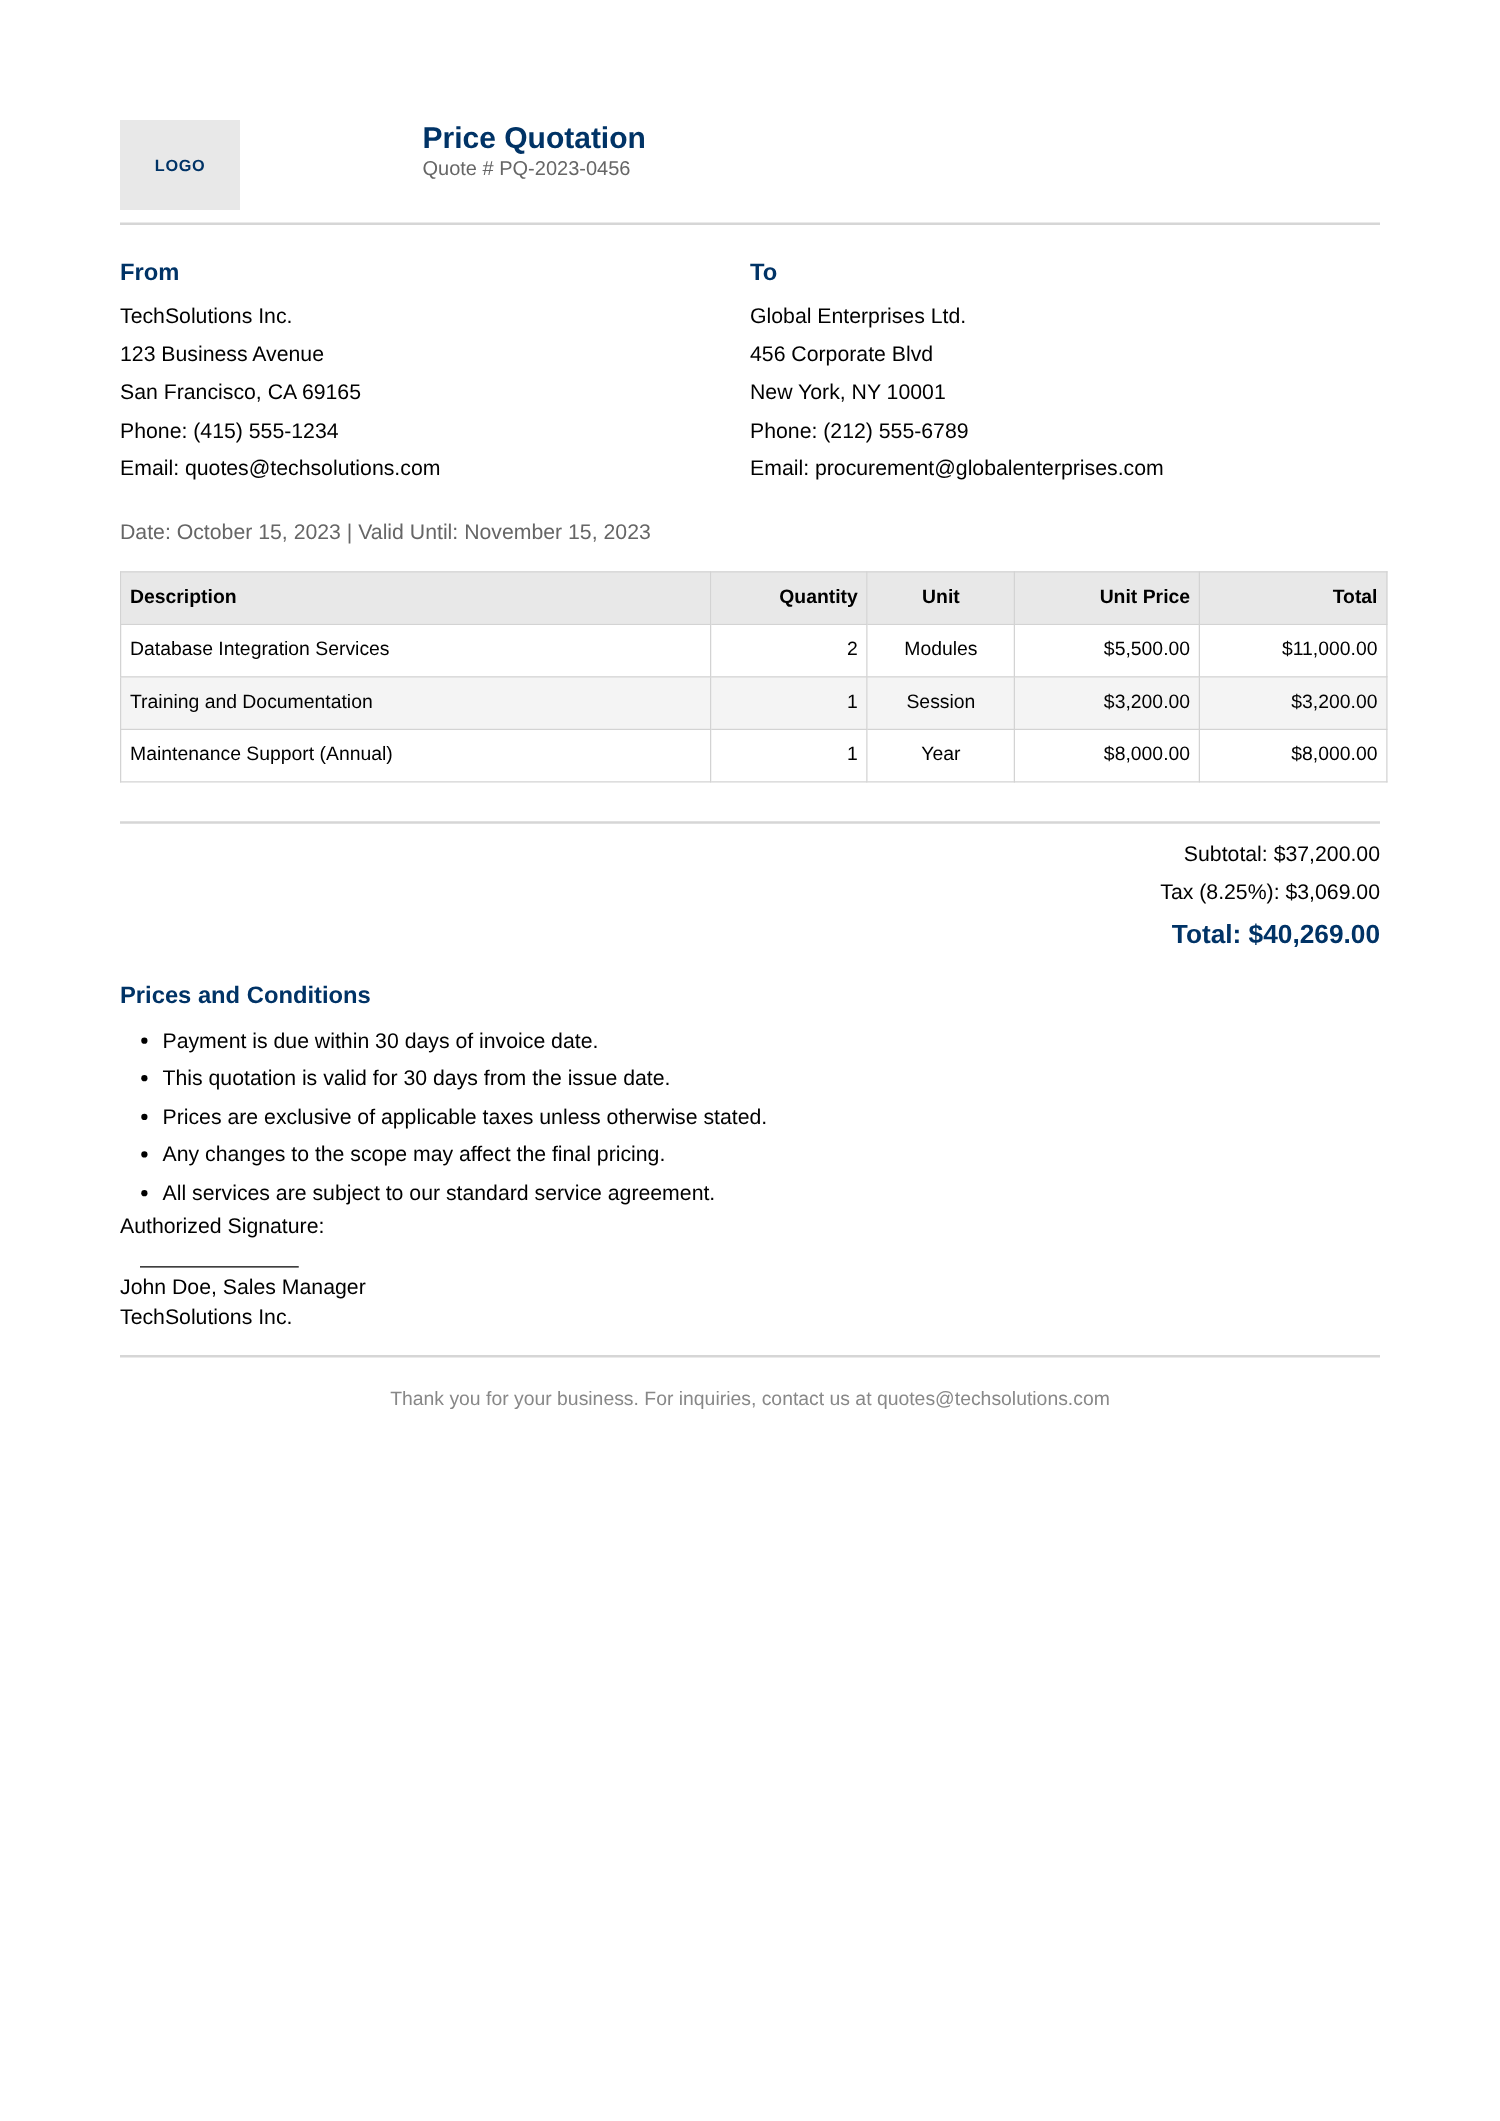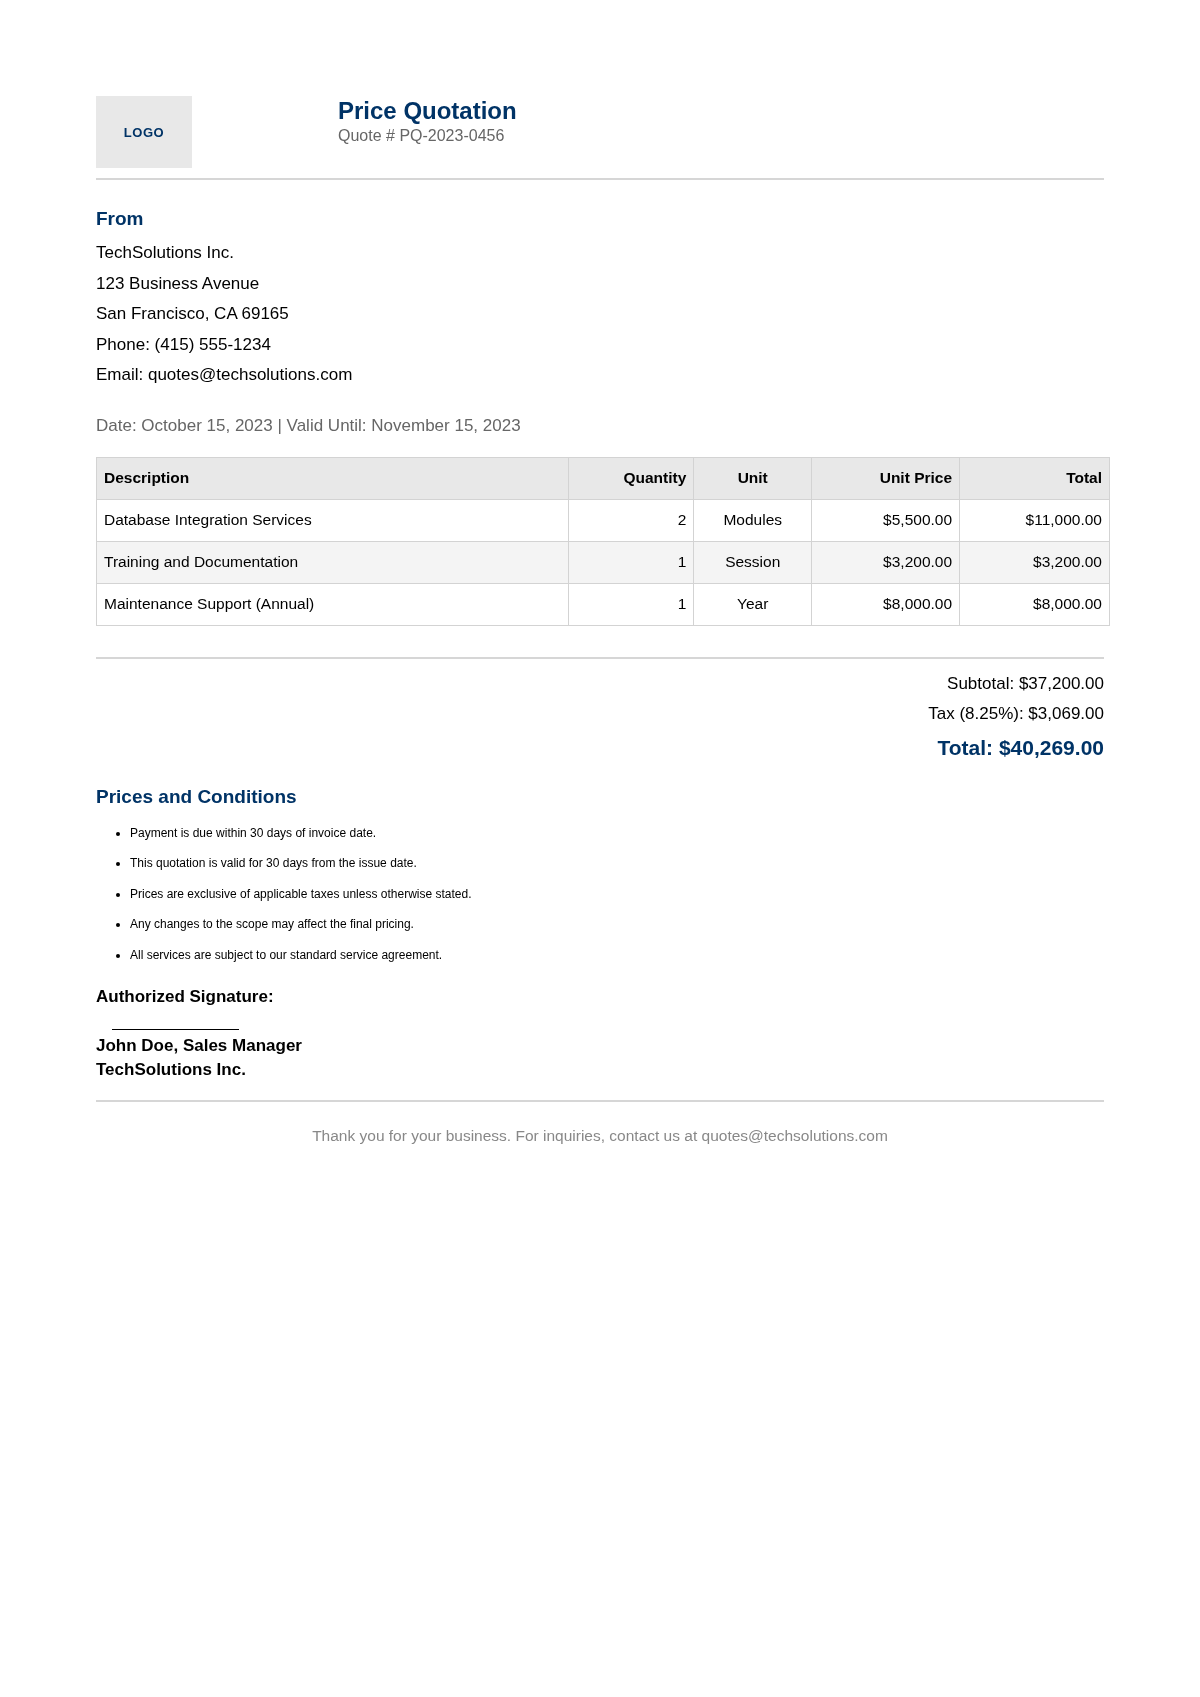--- a/index.html
+++ b/index.html
@@ -100,22 +100,22 @@
     }
     .terms { margin-top: 20px; }
     .terms h2 {
       font-size: 19px;
       font-weight: bold;
       color: #003366;
       line-height: 22px;
       margin-bottom: 10px;
     }
     .terms ul { padding-left: 34px; }
-    .terms li { font-size: 12px; line-height: 30.5px; }
-    .signature { margin-top: 16px; font-size: 17px; font-weight: bold; }
+    .terms li { font-size: 17px; line-height: 30.5px; }
+    .signature { font-size: 17px; }
     .signature .label { line-height: 22px; }
     .sig-line {
       width: 127px;
       height: 22px;
       margin-left: 16px;
       border-bottom: 1.5px solid #000;
       margin-bottom: 4px;
     }
     .signature .name, .signature .company { line-height: 24px; }
     .footer {
@@ -142,20 +142,28 @@
 
   <div class="parties">
     <div class="party">
       <h2>From</h2>
       <div class="line">TechSolutions Inc.</div>
       <div class="line">123 Business Avenue</div>
       <div class="line">San Francisco, CA 69165</div>
       <div class="line">Phone: (415) 555-1234</div>
       <div class="line">Email: quotes@techsolutions.com</div>
     </div>
+    <div class="party">
+      <h2>To</h2>
+      <div class="line">Global Enterprises Ltd.</div>
+      <div class="line">456 Corporate Blvd</div>
+      <div class="line">New York, NY 10001</div>
+      <div class="line">Phone: (212) 555-6789</div>
+      <div class="line">Email: procurement@globalenterprises.com</div>
+    </div>
   </div>
 
   <div class="dates">Date: October 15, 2023 | Valid Until: November 15, 2023</div>
 
   <table>
     <thead>
       <tr>
         <th class="c-desc">Description</th>
         <th class="c-qty">Quantity</th>
         <th class="c-unit">Unit</th>

